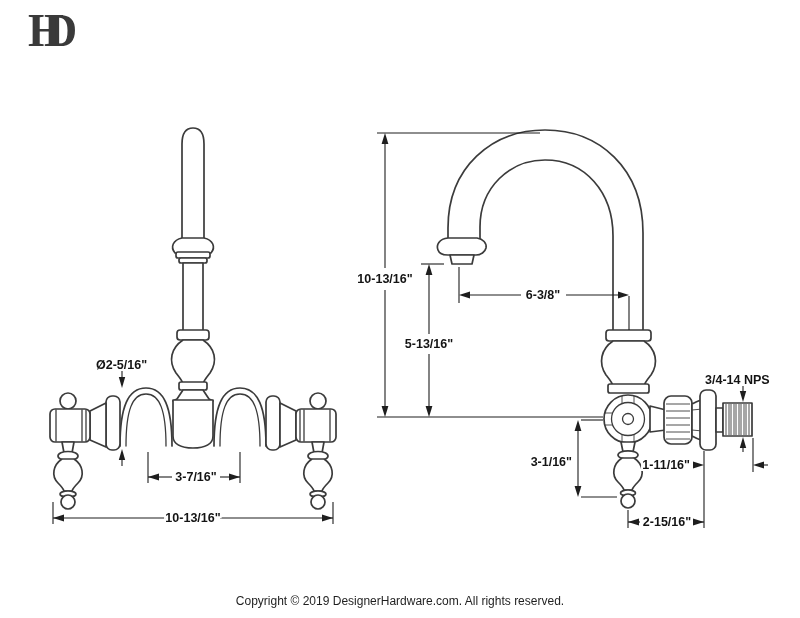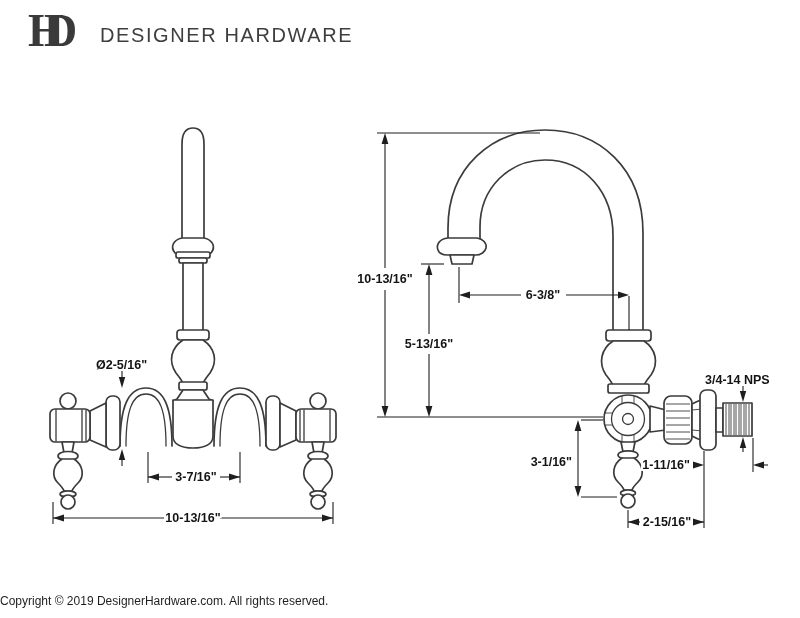--- a/index.html
+++ b/index.html
@@ -5,41 +5,40 @@
   html,body{margin:0;padding:0;background:#fff;}
   body{width:800px;height:618px;position:relative;overflow:hidden;
        font-family:"Liberation Sans",sans-serif;}
   .header{position:absolute;left:28px;top:10px;display:flex;align-items:center;gap:14px;}
   .logo{position:relative;width:58px;height:46px;
         font-family:"Liberation Serif",serif;font-weight:bold;font-size:46px;
         color:#3a3a3a;line-height:46px;}
   .logo .lh{position:absolute;left:0;top:-2px;}
   .logo .ld{position:absolute;left:16px;top:-2px;}
   .brand{font-size:20px;letter-spacing:1.6px;color:#3e3e3e;padding-top:4px;}
-  .footer{position:absolute;left:0;right:0;top:594px;text-align:left;
+  .footer{position:absolute;left:0;right:0;top:594px;text-align:center;
           font-size:12px;color:#1f1f1f;}
   svg{position:absolute;left:0;top:0;}
   .part{fill:#fff;stroke:#3b3b3b;stroke-width:1.7;stroke-linejoin:round;stroke-linecap:round;}
   .pline{fill:none;stroke:#3b3b3b;stroke-width:1.3;stroke-linecap:round;}
   .thin{fill:none;stroke:#3b3b3b;stroke-width:0.9;}
   .dline{fill:none;stroke:#1e1e1e;stroke-width:1.1;}
   .ah{fill:#1e1e1e;stroke:none;}
   .dim{font-family:"Liberation Sans",sans-serif;font-weight:bold;font-size:12.5px;
        fill:#141414;paint-order:stroke;stroke:#fff;stroke-width:4px;}
   .mid{text-anchor:middle;} .end{text-anchor:end;}
 </style>
 </head>
 <body>
 
 <div class="header">
   <div class="logo">
       <span class="lh">H</span>
       <span class="ld">D</span>
     </div>
-  <div class="brand">DESIGNER HARDWARE</div>
 </div>
 
 <svg width="800" height="618" viewBox="0 0 800 618">
 
   <g>
 
     <path class="part" d="M120,446 C120,407 128,388 146,388 C164,388 172,407 172,446"></path>
     <path class="pline" d="M126,446 C126,411 132,394 146,394 C160,394 166,411 166,446"></path>
     <path class="part" d="M214,446 C214,407 222,388 240,388 C258,388 266,407 266,446"></path>
     <path class="pline" d="M220,446 C220,411 226,394 240,394 C254,394 260,411 260,446"></path>

